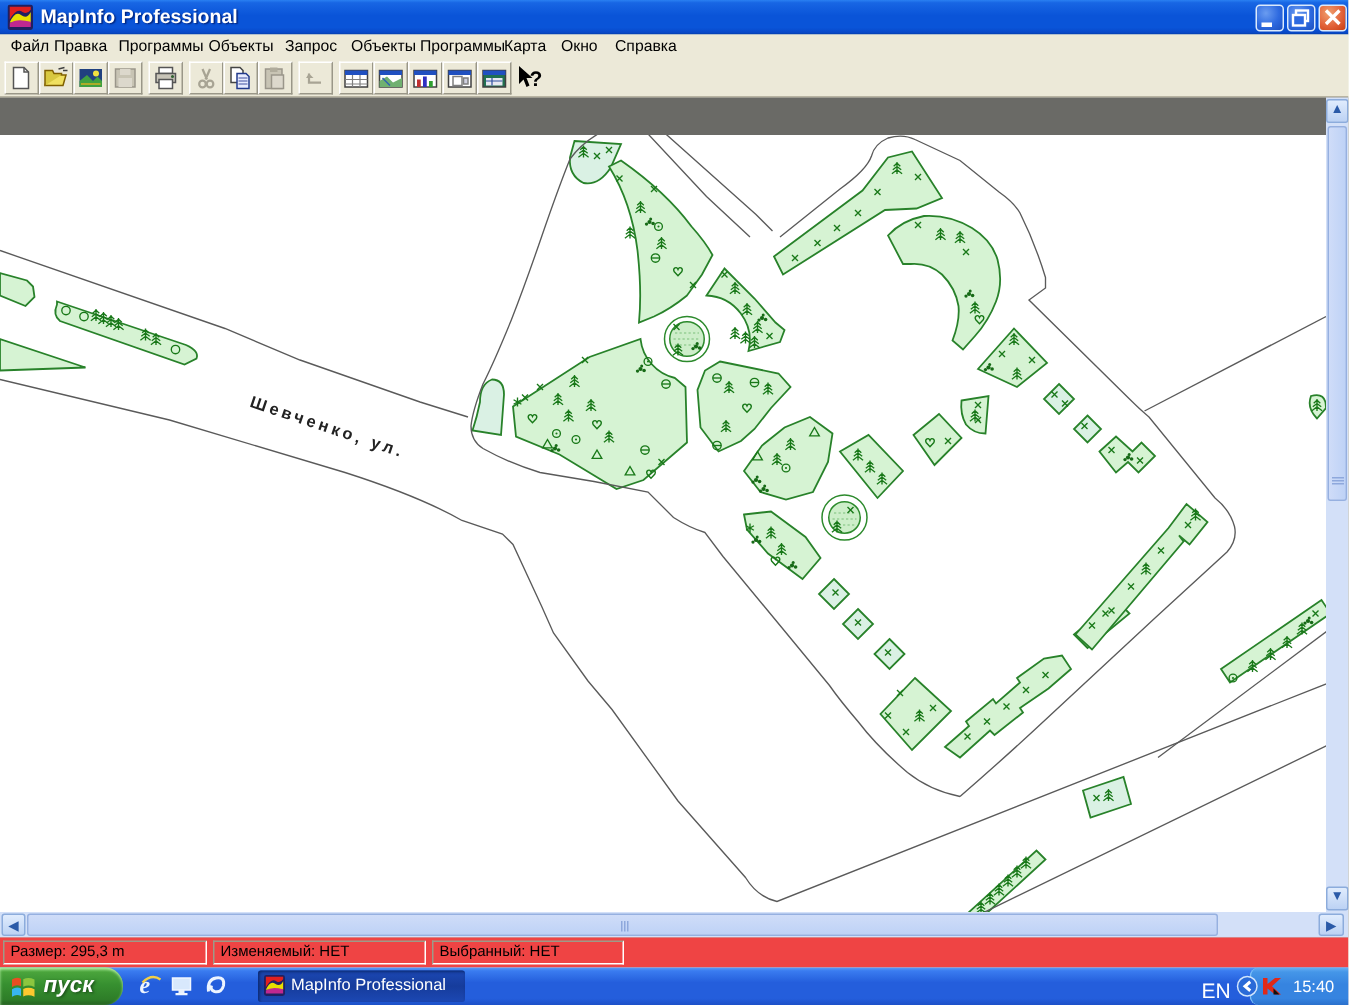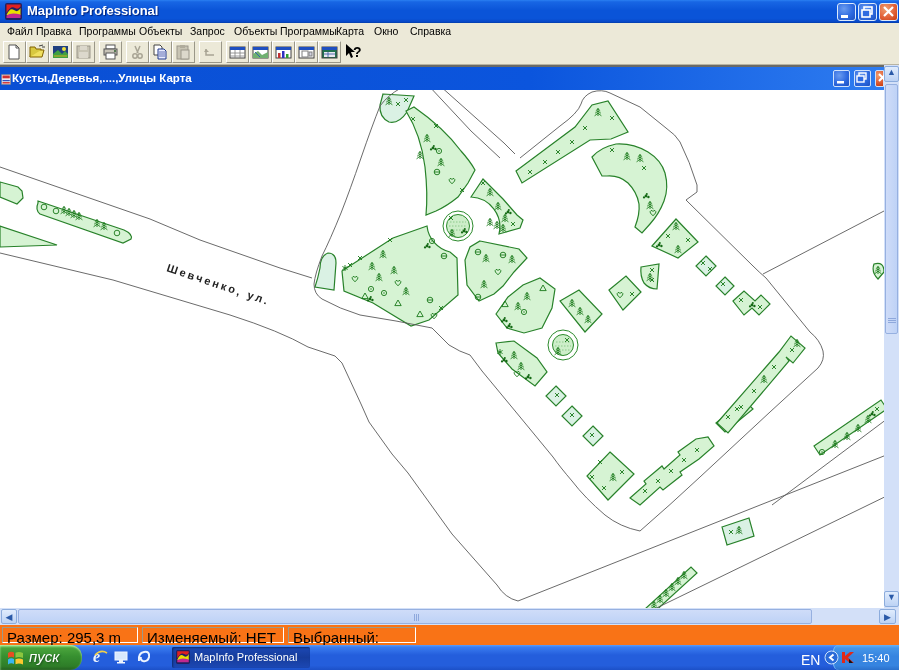--- a/index.html
+++ b/index.html
@@ -17,21 +17,21 @@
 .tbtn{position:absolute;top:2px;width:23px;height:22px;background:#ece9d8;border-top:1px solid #fff;border-left:1px solid #fff;border-right:1px solid #9a9788;border-bottom:1px solid #9a9788}
 .tbtn svg{position:absolute;left:2px;top:2px}
 .mdi{left:0;top:65px;width:899px;height:560px;background:#6a6a66}
 .maptitle{left:0;top:2px;width:884px;height:23px;background:linear-gradient(90deg,#0a4fd4 0%,#0b55dd 60%,#2e7cf0 100%)}
 .maptitle .txt{left:12px;top:5px;color:#fff;font-weight:bold;font-size:11.5px}
 .mwbtn{width:17px;height:17px;border-radius:2px;border:1px solid #cfe2fb;color:#fff;top:3px}
 .mapclient{left:0;top:25px;width:884px;height:518px;background:#fff}
 .vscroll{left:884px;top:0px;width:15px;height:543px;background:#d3e0f8}
 .hscroll{left:0;top:543px;width:899px;height:17px;background:#d3e0f8}
 .sbtn{background:linear-gradient(180deg,#e0ecfd,#bcd2f4);border:1px solid #8cacdc;border-radius:2px;color:#2a5aa8;text-align:center}
-.statusbar{left:0;top:625px;width:899px;height:20px;background:#f97316;font-size:15px;color:#000}
+.statusbar{left:0;top:625px;width:899px;height:20px;background:#ef4444;font-size:10px;color:#000}
 .spanel{position:absolute;top:2px;height:16px;border:1px solid;border-color:#9d9a88 #fff #fff #9d9a88;padding:1px 4px}
 .taskbar{left:0;top:645px;width:899px;height:25px;background:linear-gradient(180deg,#5c9cf8 0%,#3a7cf0 9%,#245edc 40%,#245edc 82%,#1c50c8 100%)}
 .task{position:absolute;top:2px;height:21px;border-radius:2px;color:#fff;font-size:11px}
 </style></head>
 <body>
 
 <div class="abs titlebar">
 <svg class="abs logo" viewBox="0 0 17 17">
       <rect width="17" height="17" rx="2" fill="#202060"></rect>
       <path d="M1.5 12 Q5 4 9 7 Q13 10 15.5 5 L15.5 12 Z" fill="#e8e000"></path>
@@ -171,39 +171,20 @@
 <div class="tbtn" style="left:341px;border:none;background:none">
       <svg width="19" height="19">
         <path d="M3 1 L3 13 L6 10 L8 15 L10 14 L8 9 L12 9 Z" fill="#000"></path>
         <text x="10" y="14" font-family="Liberation Sans" font-size="14" font-weight="bold" fill="#000">?</text>
       </svg>
     </div>
 </div>
 
 <div class="abs mdi">
 
-<div class="abs maptitle">
-<svg class="abs" style="left:1px;top:6px" width="11" height="13" viewBox="0 0 15 15">
-        <rect x="1" y="1" width="12" height="13" fill="#fff" stroke="#888"></rect>
-        <rect x="2" y="2" width="10" height="4" fill="#d03030"></rect>
-        <rect x="2" y="8" width="10" height="2" fill="#3050c0"></rect>
-        <rect x="2" y="11" width="10" height="2" fill="#d03030"></rect>
-      </svg>
-<div class="abs txt">Кусты,Деревья,....,Улицы Карта</div>
-<div class="abs mwbtn bblue" style="left:833px"><svg width="15" height="14">
-          <rect x="3" y="10" width="7" height="2.5" fill="#fff"></rect>
-        </svg></div>
-<div class="abs mwbtn bblue" style="left:854px"><svg width="15" height="14">
-          <rect x="4" y="2" width="7" height="6" fill="none" stroke="#fff" stroke-width="1.4"></rect>
-          <rect x="2" y="5" width="7" height="6" fill="#2e6ae0" stroke="#fff" stroke-width="1.4"></rect>
-        </svg></div>
-<div class="abs mwbtn bred" style="left:875px;width:9px;border-radius:2px 0 0 2px"><svg width="9" height="14">
-          <path d="M3 3 L10 10 M10 3 L3 10" stroke="#fff" stroke-width="2"></path>
-        </svg></div>
-</div>
 
 <div class="abs mapclient"><svg width="884" height="518" viewBox="0 90 884 518">
 <defs>
 <g id="pine" stroke="#187818" stroke-width="0.9" fill="none">
             <path d="M0,4 L0,-4 M-2.2,-1.2 L0,-3.2 L2.2,-1.2 M-2.8,1.2 L0,-1 L2.8,1.2 M-3.4,3.8 L0,1.2 L3.4,3.8"></path>
           </g>
 <g id="circ" stroke="#187818" stroke-width="0.9" fill="none">
             <circle r="2.6"></circle>
             <circle r="0.7" fill="#187818" stroke="none"></circle>
           </g>
@@ -469,21 +450,21 @@
 </div>
 
 <div class="abs taskbar">
 <div class="abs" style="left:0;top:0;width:82px;height:25px;border-radius:0 12px 12px 0;background:linear-gradient(180deg,#7fd06f 0%,#4aa43c 12%,#379030 45%,#2e7d28 85%,#246020 100%);box-shadow:inset 0 1px 2px #b8f0a8"></div>
 <svg class="abs" style="left:6px;top:4px" width="20" height="18" viewBox="0 0 20 18">
       <path d="M2,4 Q5,2 8,3.5 L8,8.5 Q5,7 2,9 Z" fill="#e84e22"></path>
       <path d="M9.5,3.8 Q13,2.2 17,4 L17,9 Q13,7.2 9.5,8.8 Z" fill="#8cc63f"></path>
       <path d="M2,10.5 Q5,8.5 8,10 L8,15 Q5,13.5 2,15.5 Z" fill="#38b6f0"></path>
       <path d="M9.5,10.3 Q13,8.7 17,10.5 L17,15.5 Q13,13.7 9.5,15.3 Z" fill="#fdc82f"></path>
     </svg>
-<div class="abs" style="left:29px;top:3px;color:#fff;font-weight:normal;font-style:italic;font-size:15px;text-shadow:1px 1px 2px #1a4a18">пуск</div>
+<div class="abs" style="left:29px;top:3px;color:#fff;font-weight:bold;font-style:italic;font-size:15px;text-shadow:1px 1px 2px #1a4a18">пуск</div>
 <svg class="abs" style="left:92px;top:3px" width="17" height="18">
       <text x="1" y="14" font-family="Liberation Serif" font-size="16" font-weight="bold" font-style="italic" fill="#ecf4ff">e</text>
       <path d="M3 7 Q9 1 15 5" stroke="#f2d048" stroke-width="1.6" fill="none"></path>
     </svg>
 <svg class="abs" style="left:114px;top:5px" width="15" height="15">
       <rect x="1" y="2" width="12" height="8" fill="#d8e8fc" stroke="#f0f6ff"></rect>
       <rect x="5" y="10" width="4" height="2" fill="#e8f0fc"></rect>
       <rect x="3" y="12" width="8" height="1.5" fill="#f0f6ff"></rect>
     </svg>
 <svg class="abs" style="left:136px;top:4px" width="16" height="16">

